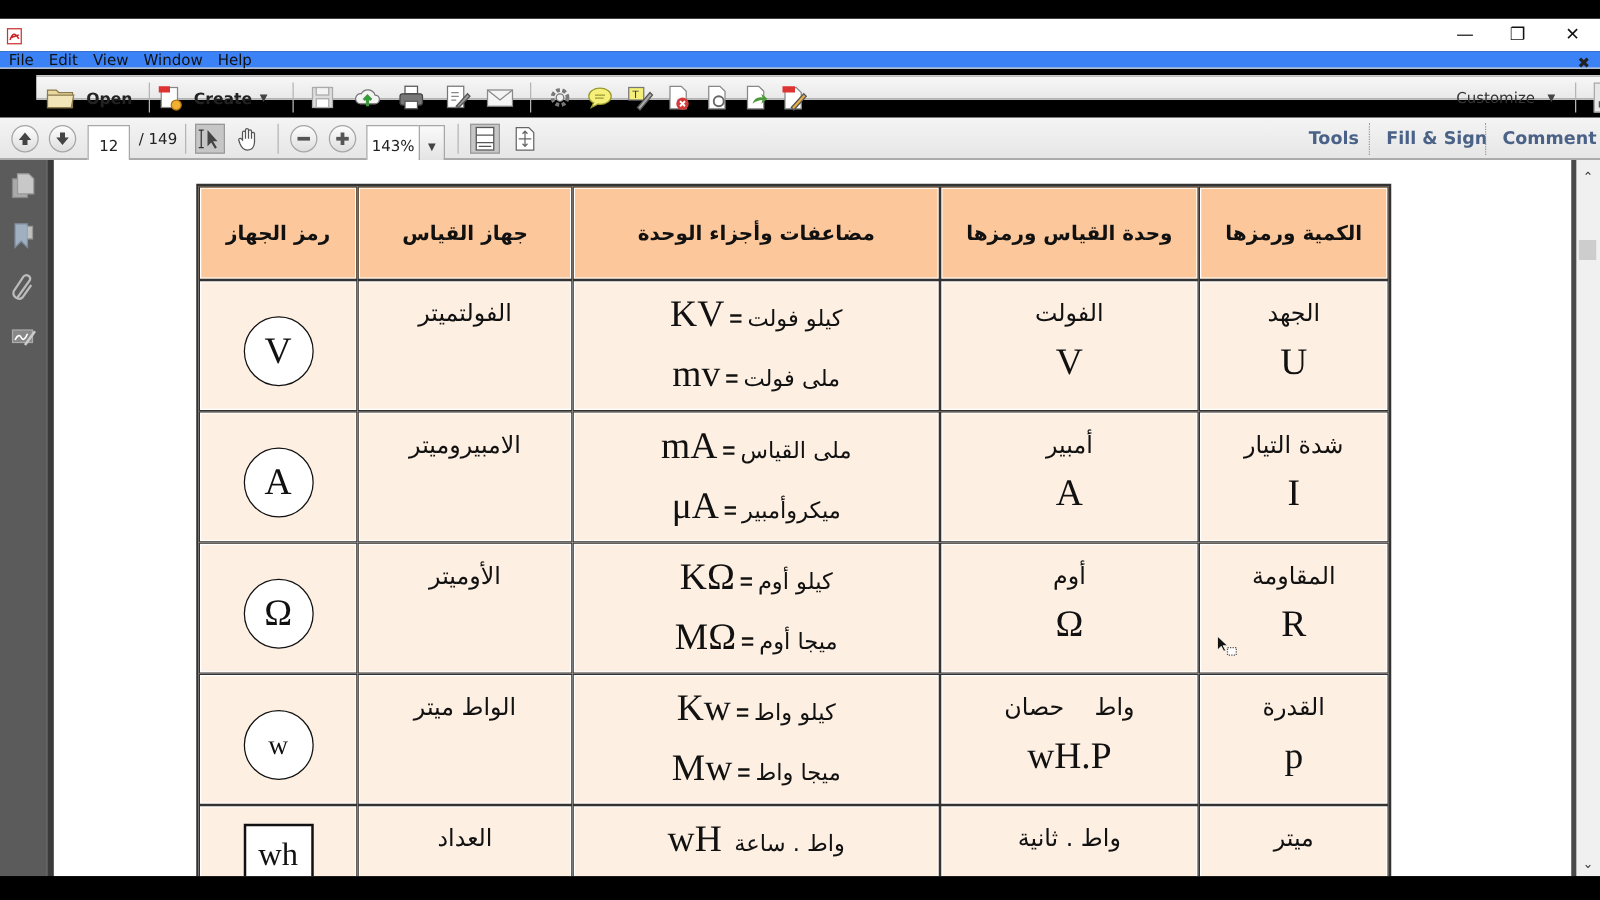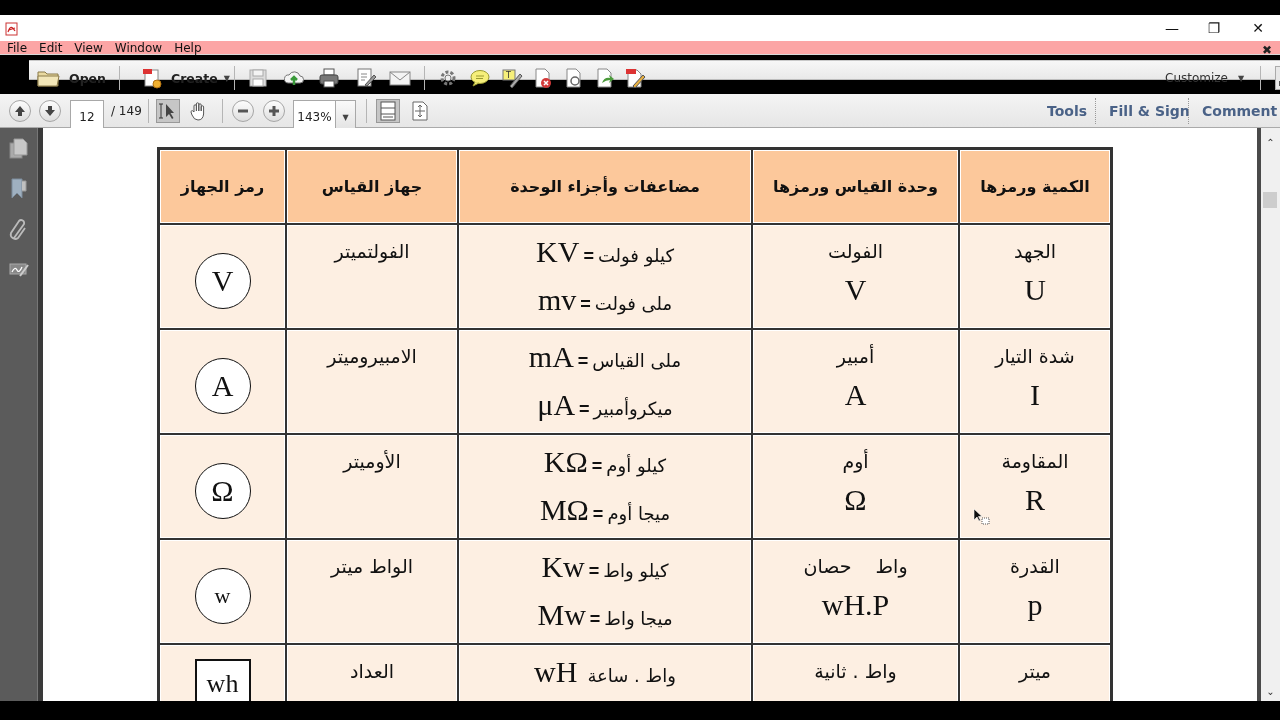--- a/index.html
+++ b/index.html
@@ -5,21 +5,21 @@
   * { box-sizing: border-box; margin: 0; padding: 0; }
   html, body { width: 1280px; height: 720px; overflow: hidden; background: #000; font-family: "DejaVu Sans", sans-serif; }
   .topband { position: absolute; left: 0; top: 0; width: 1280px; height: 15px; background: #000; }
   .botband { position: absolute; left: 0; top: 701px; width: 1280px; height: 19px; background: #000; }
 
   .titlebar { position: absolute; left: 0; top: 15px; width: 1280px; height: 26px; background: #fff; display: flex; align-items: center; }
   .titlebar .app-icon { width: 14px; height: 14px; margin-left: 5px; margin-right: 5px; position: relative; }
   .titlebar .title { font-size: 12px; color: #222; font-family: "DejaVu Sans", sans-serif; }
   .winctl { position: absolute; top: 0; height: 26px; width: 44px; display: flex; align-items: center; justify-content: center; font-size: 14px; color: #111; }
 
-  .menubar { position: absolute; left: 0; top: 41px; width: 1280px; height: 14px; background: #fca5a5; display: flex; align-items: center; border-bottom: 1px solid #d8d8d8; }
+  .menubar { position: absolute; left: 0; top: 41px; width: 1280px; height: 14px; background: #3b82f6; display: flex; align-items: center; border-bottom: 1px solid #d8d8d8; }
   .menubar .mi { font-size: 12px; color: #111; padding: 0 6px; }
   .menubar .closex { position: absolute; right: 8px; top: 2px; font-size: 12px; font-weight: bold; color: #222; }
 
   .tb1 { position: absolute; left: 0; top: 60px; width: 1280px; height: 20px; background: linear-gradient(#f7f7f7, #e9e9e9); border-top: 1px solid #c9c9c9; border-bottom: 1px solid #bdbdbd; margin-left: 29px; }
   .tb2 { position: absolute; left: 0; top: 94px; width: 1280px; height: 34px; background: linear-gradient(#f4f4f4, #e6e6e6); border-bottom: 1px solid #aaa; }
   .tbtn { position: absolute; display: flex; align-items: center; font-size: 12.5px; font-weight: bold; color: #222; }
   .ico { position: absolute; width: 22px; height: 22px; }
   .vsep { position: absolute; width: 1px; height: 24px; background: #b5b5b5; }
   .roundbtn { position: absolute; width: 22px; height: 22px; border-radius: 50%; border: 1px solid #a6a6a6; background: linear-gradient(#fdfdfd, #dedede); display: flex; align-items: center; justify-content: center; }
   .inputbox { position: absolute; height: 34px; background: #fff; border: 1px solid #a8a8a8; font-size: 12px; color: #222; display: flex; align-items: center; justify-content: center; }
@@ -91,21 +91,21 @@
   <div class="tbtn" style="left:8px;top:5px;height:24px">
     <span style="display:inline-block;width:24px;height:20px;margin-right:8px">
       <svg width="24" height="20" viewBox="0 0 24 20">
           <path d="M1 4 H8 L10 6 H21 V18 H1 Z" fill="#e9d9a0" stroke="#8a7a4a"></path>
           <path d="M1 8 H22 L20 18 H1 Z" fill="#f2e6b8" stroke="#8a7a4a"></path>
         </svg>
     </span>
     <span>Open</span>
   </div>
   <div class="vsep" style="left:90px;top:5px"></div>
-  <div class="tbtn" style="left:112px;top:5px;height:24px">
+  <div class="tbtn" style="left:96px;top:5px;height:24px">
     <span style="display:inline-block;width:22px;height:22px;margin-right:8px">
       <svg width="22" height="22" viewBox="0 0 22 22">
           <rect x="4" y="3" width="13" height="16" fill="#fff" stroke="#888"></rect>
           <rect x="2" y="2" width="9" height="5" fill="#d33"></rect>
           <circle cx="16" cy="17" r="4" fill="#f0b030" stroke="#b07010"></circle>
         </svg>
     </span>
     <span>Create</span>
     <span style="margin-left:6px;font-size:8px;color:#444">▼</span>
   </div>

